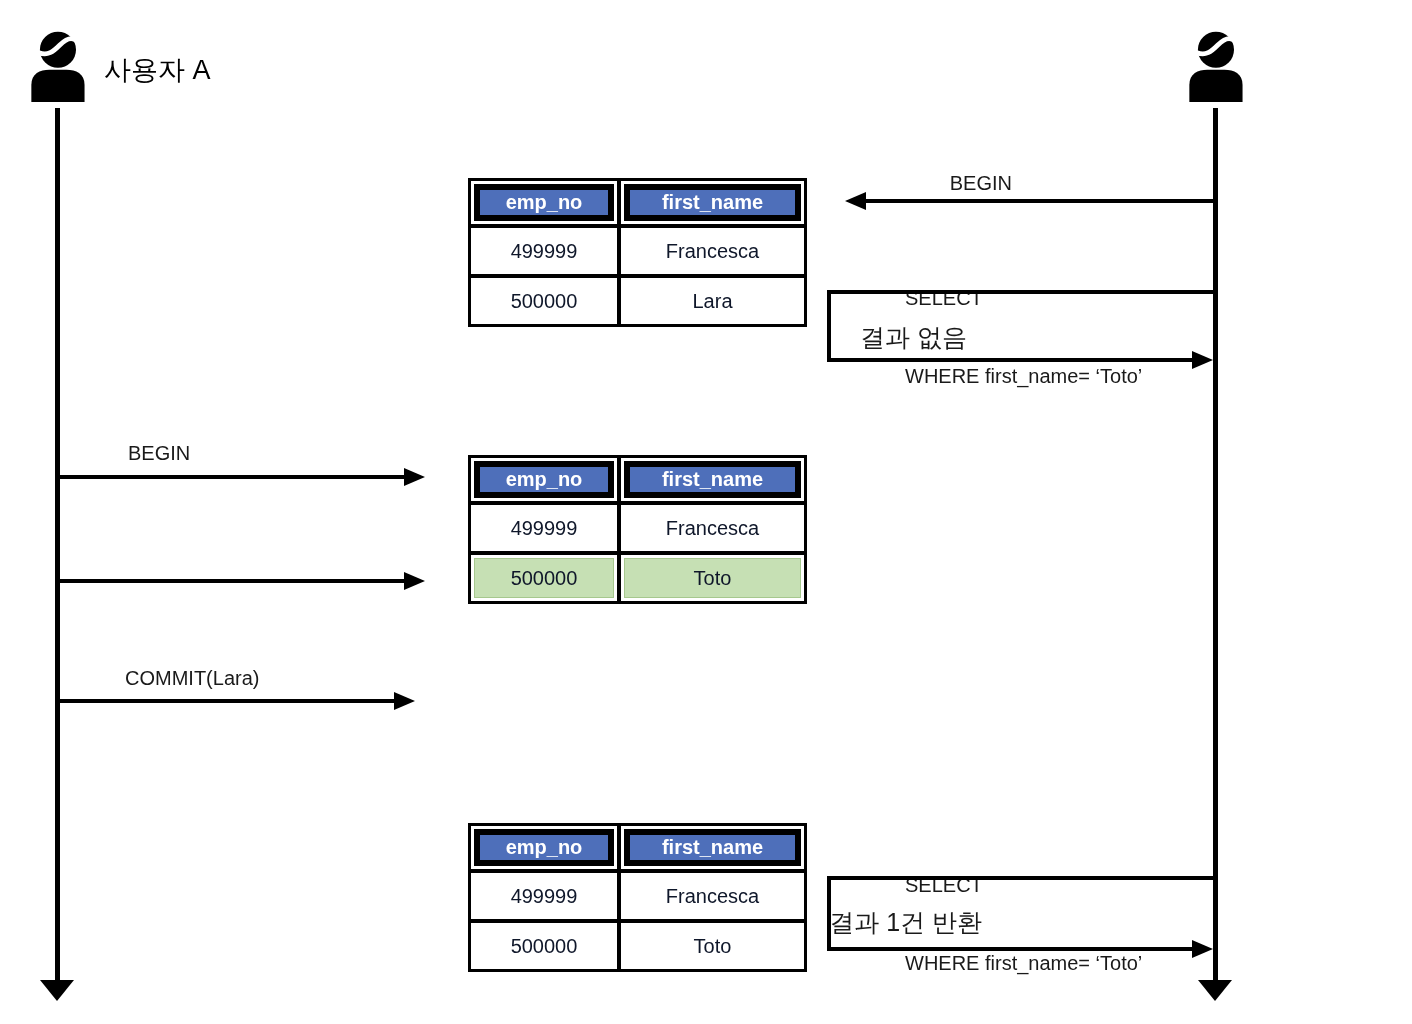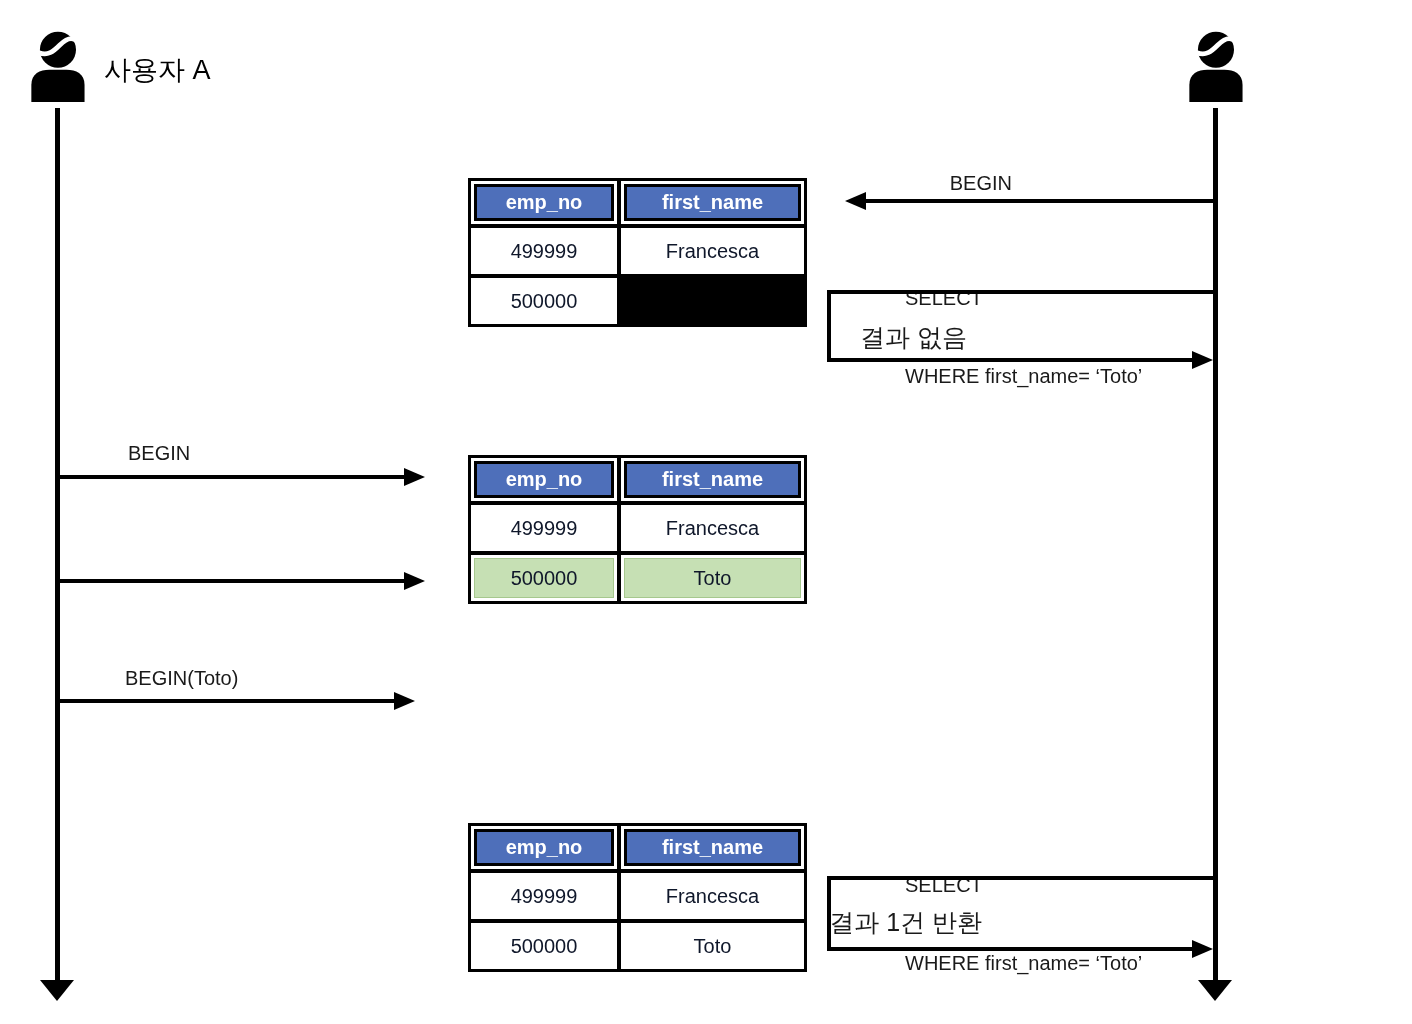--- a/index.html
+++ b/index.html
@@ -37,21 +37,21 @@
   
   .dtable{
     position:absolute;left:468px;width:333px;
     background:#000;border:3px solid #000;
     display:grid;grid-template-columns:146px 1fr;grid-template-rows:43px 46px 46px;gap:4px;
   }
   .cell{background:#fff;display:flex;padding:3px;}
   .cell-fill{flex:1;display:flex;align-items:center;justify-content:center;
     font-size:20px;color:#0f172a;}
   .cell-fill.hdr{background:var(--header-blue,#4e6fba);color:#fff;font-weight:bold;
-    border:3px solid #000000;}
+    border:6px solid #000000;}
   .cell-fill.hl{background:var(--highlight-green,#c6e0b4);border:1px solid #a6c88e;}
 
   
   .person{position:absolute;width:58px;height:76px;}
 </style>
 </head>
 <body>
 
 <div id="canvas">
 
@@ -97,20 +97,23 @@
       </div>
     <div class="cell">
         <div class="cell-fill">499999</div>
       </div>
     <div class="cell">
         <div class="cell-fill">Francesca</div>
       </div>
     <div class="cell">
         <div class="cell-fill">500000</div>
       </div>
+    <div class="cell">
+        <div class="cell-fill">Lara</div>
+      </div>
   </div>
 
   <div class="lbl" style="left:128px;top:440px;">BEGIN</div>
   <div class="mline" style="left:59px;top:475px;width:345px;"></div>
   <div class="ah-right" style="left:404px;top:468px;"></div>
 
   <div class="mline" style="left:59px;top:579px;width:345px;"></div>
   <div class="ah-right" style="left:404px;top:572px;"></div>
 
   <div class="dtable" style="top:455px;">
@@ -127,21 +130,21 @@
         <div class="cell-fill">Francesca</div>
       </div>
     <div class="cell">
         <div class="cell-fill hl">500000</div>
       </div>
     <div class="cell">
         <div class="cell-fill hl">Toto</div>
       </div>
   </div>
 
-  <div class="lbl" style="left:125px;top:665px;">BEGIN(Toto)</div>
+  <div class="lbl" style="left:125px;top:665px;">COMMIT(Lara)</div>
   <div class="mline" style="left:59px;top:699px;width:335px;"></div>
   <div class="ah-right" style="left:394px;top:692px;"></div>
 
   <div class="lbl" style="left:905px;top:820px;">
     <div>SELECT</div>
     <div>WHERE first_name= ‘Toto’</div>
   </div>
 
   <div class="dtable" style="top:823px;">
     <div class="cell">

